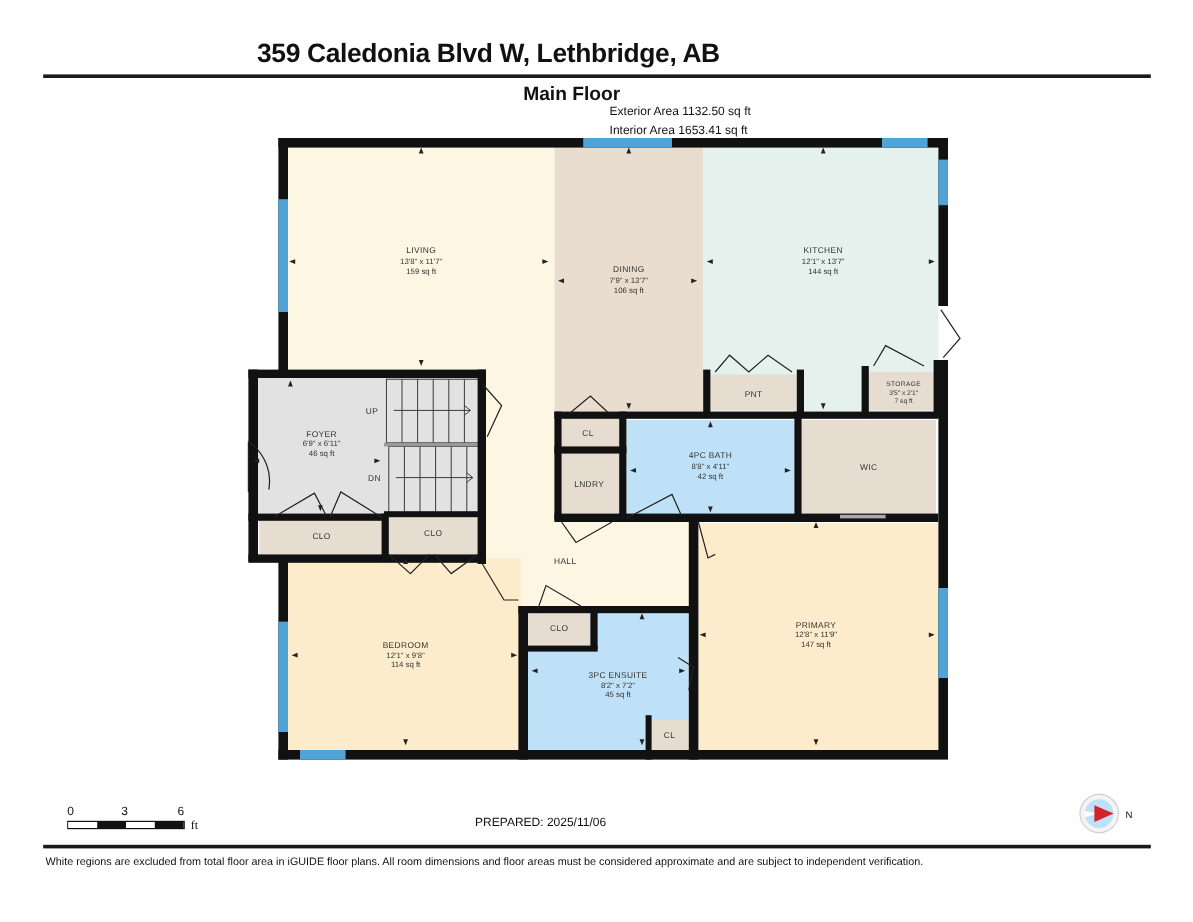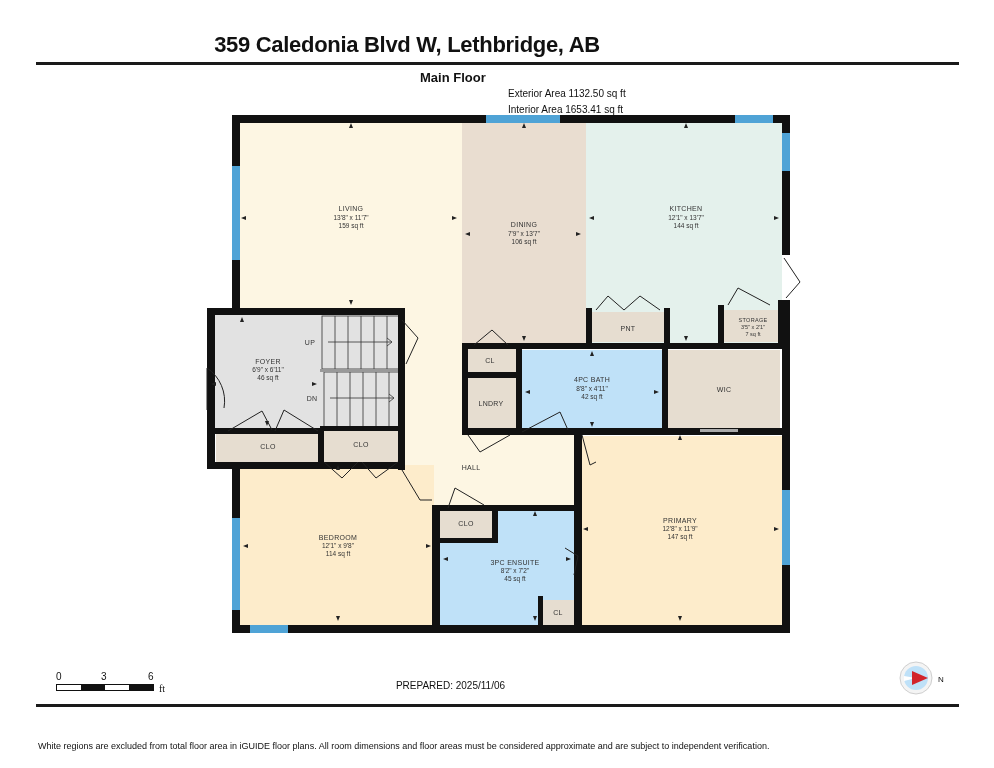--- a/index.html
+++ b/index.html
@@ -1,34 +1,34 @@
 <!DOCTYPE html>
 <html><head>
 <meta charset="utf-8">
 <style>
   html, body { margin:0; padding:0; background:#ffffff; }
   body { width:994px; height:768px; position:relative; overflow:hidden; font-family:"Liberation Sans", sans-serif; color:#111; }
   .title { position:absolute; top:32px; left:0; width:814px; text-align:center; font-size:22px; font-weight:bold; letter-spacing:-0.3px; }
   .rule { position:absolute; left:36px; width:923px; height:3px; background:#1a1a1a; }
   .rule.top { top:62px; }
   .rule.bottom { top:704px; }
-  .floor-label { position:absolute; top:70px; left:420px; font-size:13px; font-weight:bold; }
+  .floor-label { position:absolute; top:70px; left:436px; font-size:16px; font-weight:bold; }
   .area-lines { position:absolute; top:86px; left:508px; font-size:10px; line-height:16px; }
   .plan { position:absolute; left:0; top:0; }
   .room-text { font-family:"Liberation Sans", sans-serif; fill:#333; text-anchor:middle; }
   .room-name { font-size:7px; letter-spacing:0.3px; }
   .room-dim { font-size:6.5px; }
   .scale { position:absolute; left:56px; top:671px; }
   .scale-nums { position:relative; height:12px; font-size:10px; width:120px; }
   .scale-nums span { position:absolute; top:0; }
   .scale-bar { display:flex; margin-top:1px; border:1px solid #111; width:96px; height:5px; }
   .scale-bar div { flex:1; height:5px; }
   .scale-unit { position:absolute; left:103px; top:12px; font-size:10px;font-family:Liberation Serif, serif; }
   .prepared { position:absolute; top:680px; left:0; width:901px; text-align:center; font-size:10px; }
-  .disclaimer { position:absolute; top:713px; left:38px; font-size:9px;margin-top:28px; }
+  .disclaimer { position:absolute; top:713px; left:38px; font-size:9px; }
   .compass { position:absolute; left:898px; top:660px; }
 </style>
 </head>
 <body>
 
 <div class="title">359 Caledonia Blvd W, Lethbridge, AB</div>
 <div class="rule top"></div>
 <div class="floor-label">Main Floor</div>
 <div class="area-lines">
   <div>Exterior Area 1132.50 sq ft</div>

